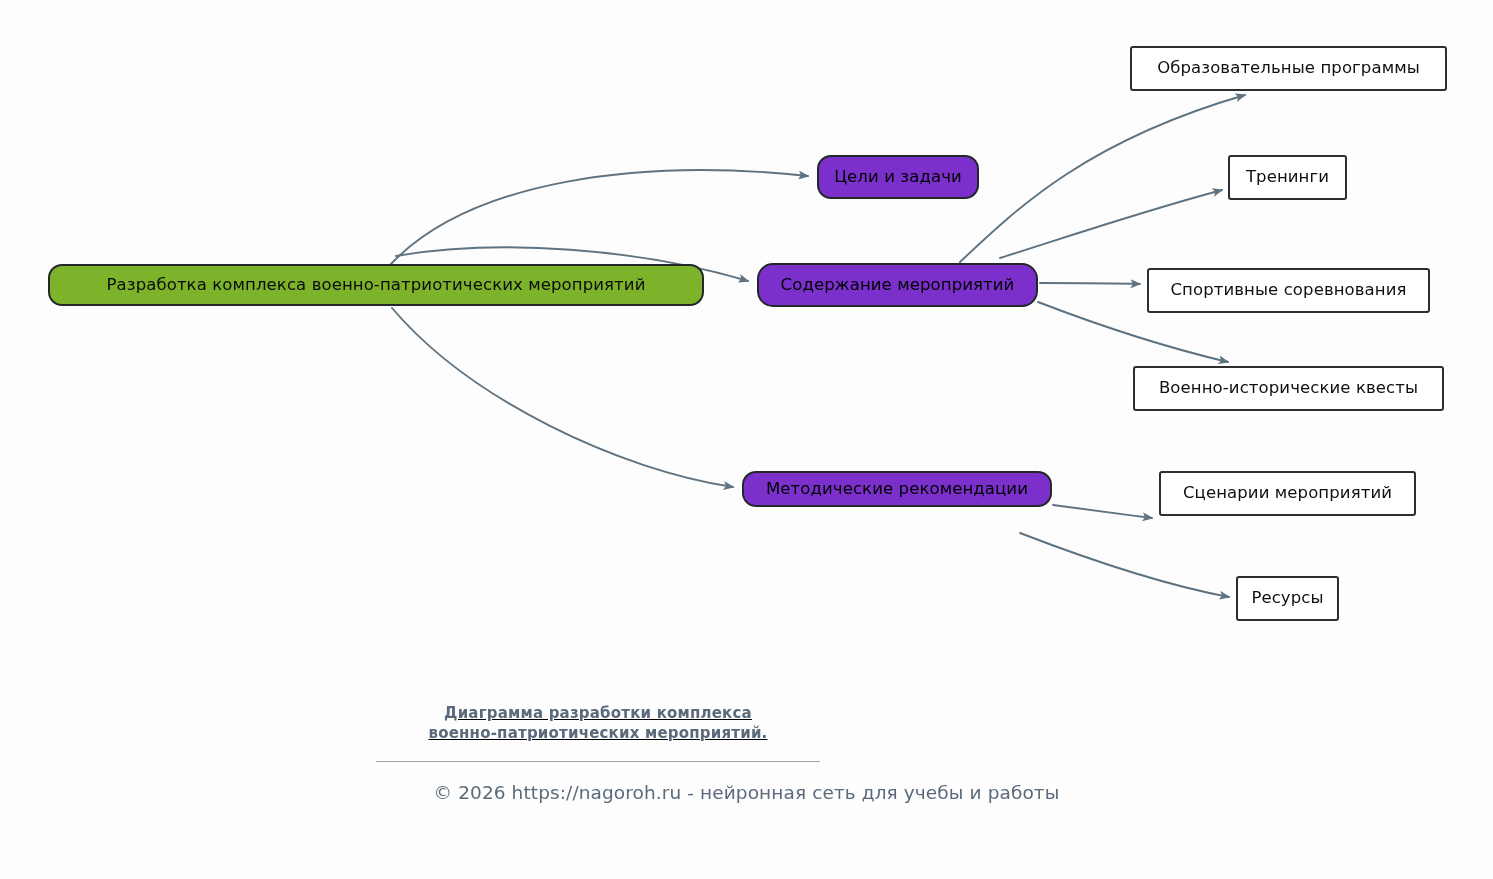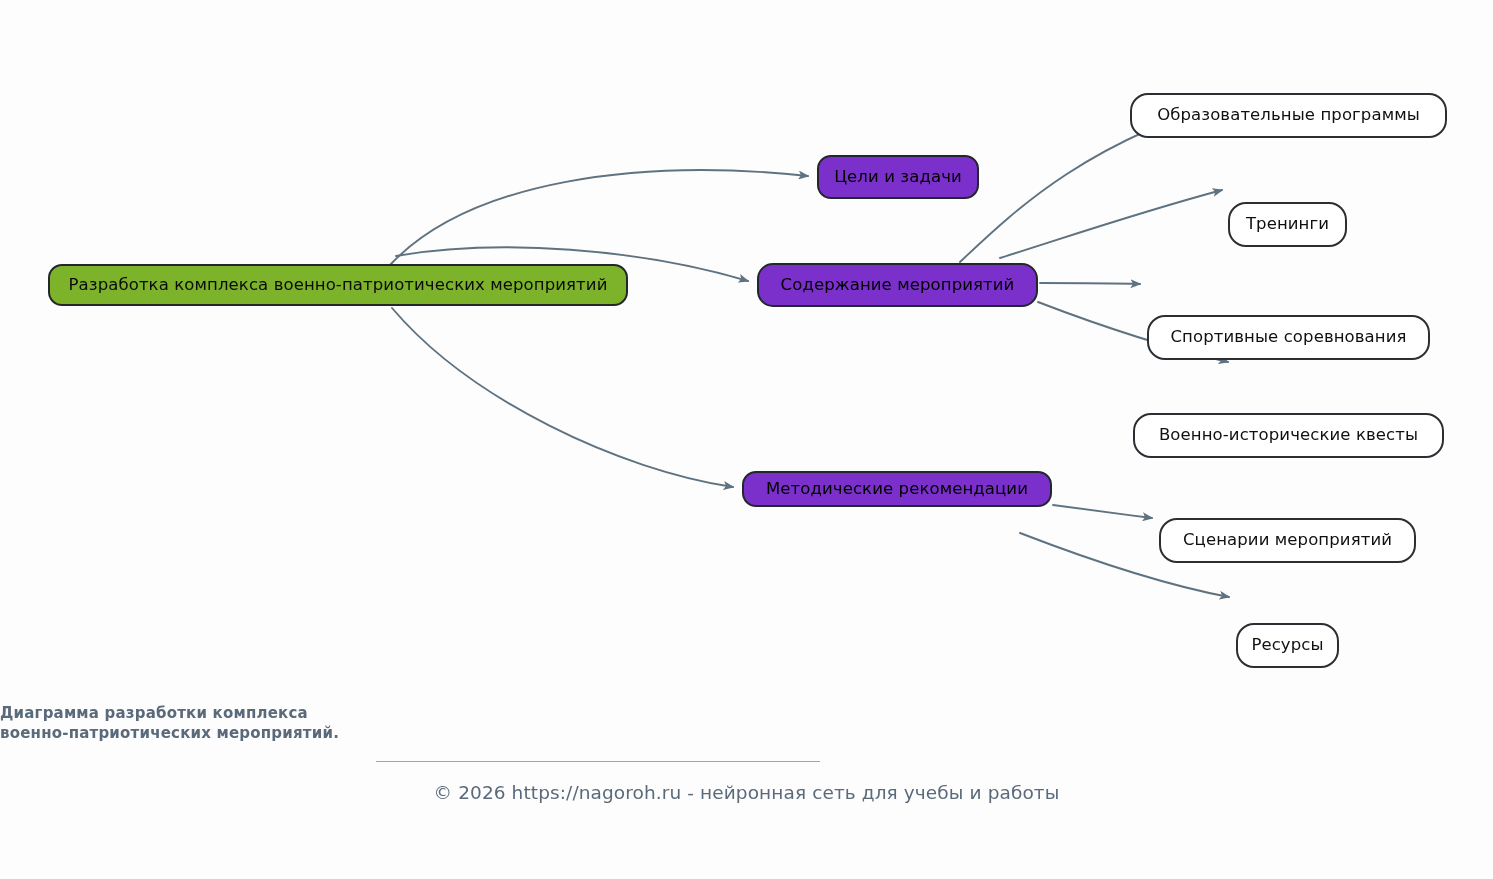--- a/index.html
+++ b/index.html
@@ -46,29 +46,30 @@
   }
   .node-branch {
     background: #7b30cc;
     border: 2px solid #23272b;
     border-radius: 14px;
     color: #000000;
   }
   .node-leaf {
     background: #ffffff;
     border: 2px solid #2b2f33;
-    border-radius: 18px;
+    border-radius: 3px;
     color: #101010;
-    margin-top: 47px;
   }
   .caption {
     position: absolute;
     left: 0;
     top: 703px;
     width: 1196px;
+    text-align: center;
+    text-decoration: underline;
   }
   .caption-line {
     font-size: 15px;
     font-weight: bold;
     color: #5a6a7a;
     line-height: 20px;
     letter-spacing: 0.2px;
   }
   .caption-rule {
     width: 444px;
@@ -104,21 +105,21 @@
         <path d="M 392,308 C 470,400 620,470 733,487"></path>
         <path d="M 960,262 C 1020,205 1090,140 1245,95"></path>
         <path d="M 1000,258 C 1070,236 1140,212 1222,190"></path>
         <path d="M 1040,283 C 1080,283 1110,283 1140,284"></path>
         <path d="M 1038,302 C 1090,322 1160,346 1228,362"></path>
         <path d="M 1053,505 C 1090,510 1120,514 1152,518"></path>
         <path d="M 1020,533 C 1090,560 1170,586 1229,597"></path>
       </g>
   </svg>
 
-  <div class="node node-root" style="left: 48px; top: 264px; width: 580px; height: 42px; background: rgb(124, 179, 43);">
+  <div class="node node-root" style="left: 48px; top: 264px; width: 656px; height: 42px; background: rgb(124, 179, 43);">
     <span>Разработка комплекса военно-патриотических мероприятий</span>
   </div>
 
   <div class="node node-branch" style="left: 817px; top: 155px; width: 162px; height: 44px; background: rgb(123, 48, 204);">
     <span>Цели и задачи</span>
   </div>
 
   <div class="node node-branch" style="left: 757px; top: 263px; width: 281px; height: 44px; background: rgb(123, 48, 204); border-radius: 16px;">
     <span>Содержание мероприятий</span>
   </div>

